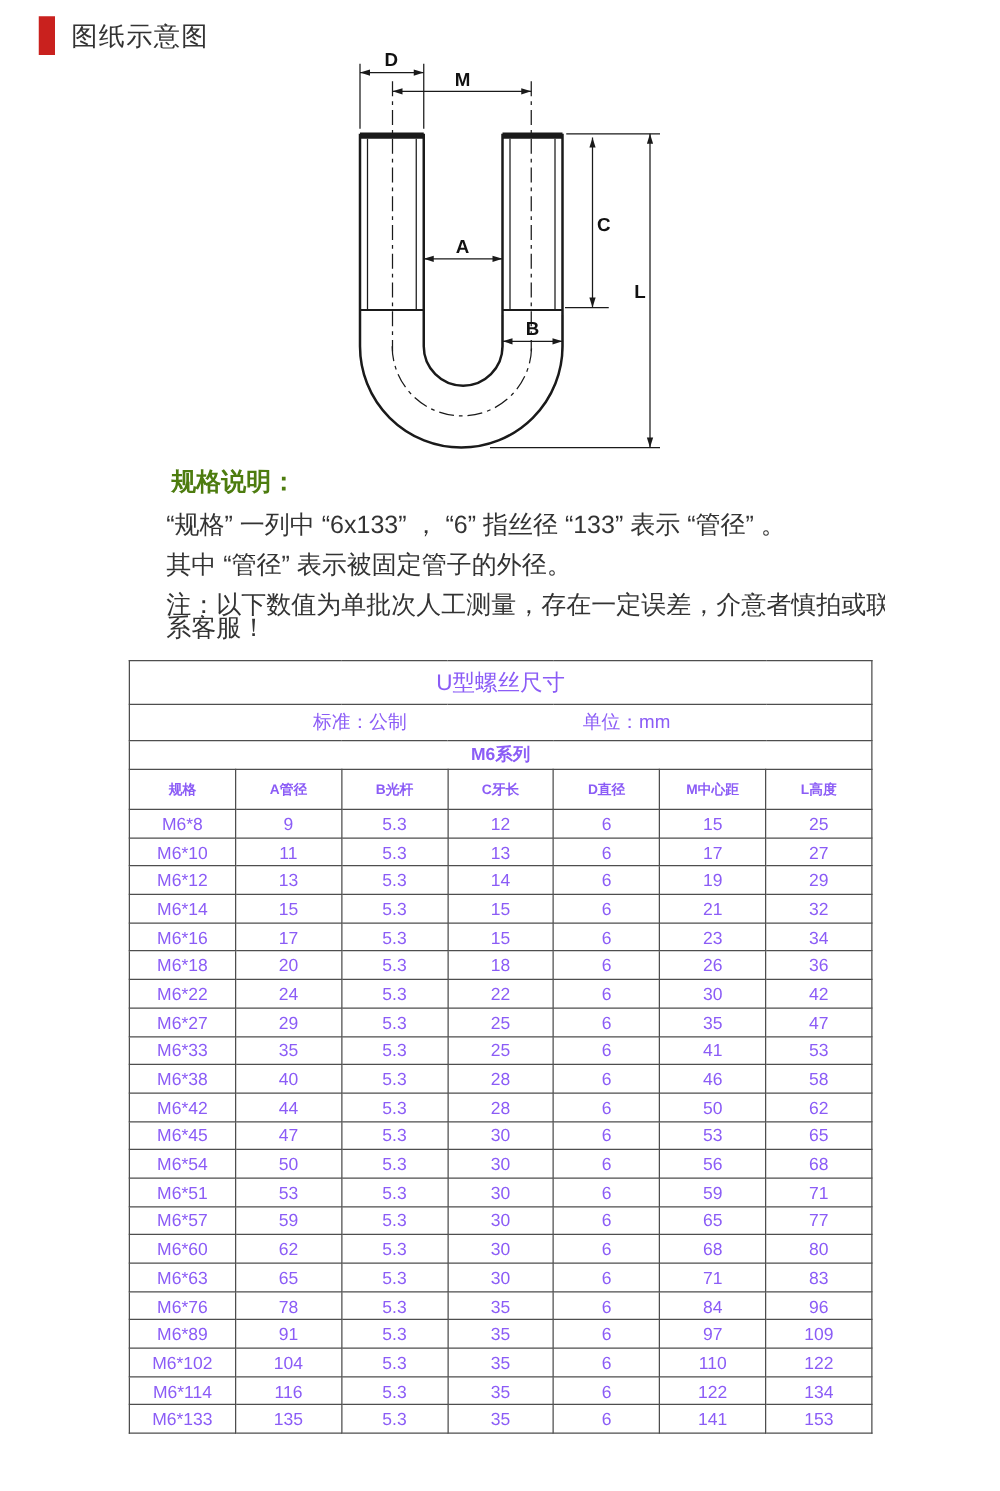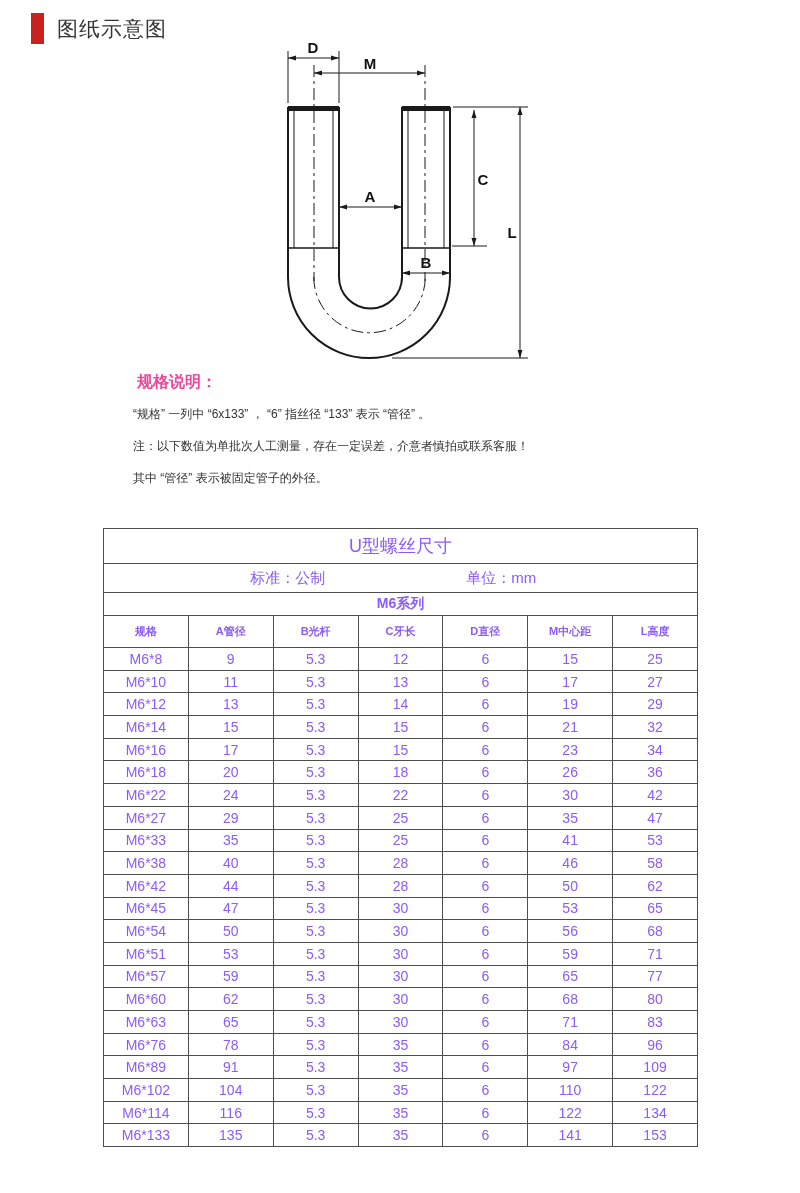--- a/index.html
+++ b/index.html
@@ -8,22 +8,22 @@
     font-family:"Liberation Sans","DejaVu Sans",sans-serif;
   }
   
   .section-header{position:absolute;left:31px;top:13px;display:flex;align-items:center;}
   .accent-bar{width:13px;height:31px;background:#c9211e;flex:0 0 auto;}
   .section-title{margin:0 0 0 13px;font-size:21px;font-weight:400;color:#333;letter-spacing:1px;}
   
   .drawing{position:absolute;left:240px;top:25px;width:330px;height:350px;}
   
   .spec{position:absolute;left:133px;top:372px;width:580px;}
-  .spec h2{margin:0 0 12px 4px;font-size:16px;font-weight:bold;color:#ec4899;}
-  .spec p{margin:0 0 13px 0;font-size:12px;line-height:19px;color:#333;}
+  .spec h2{margin:0 0 12px 4px;font-size:20px;font-weight:bold;color:#4d7c0f;}
+  .spec p{margin:0 0 13px 0;font-size:20px;line-height:19px;color:#333;}
   
   .size-table{
     position:absolute;left:103px;top:528px;width:595px;
     border-collapse:collapse;table-layout:fixed;color:#8b5cf6;
   }
   .size-table th,.size-table td{
     border:1px solid #4e4e4e;text-align:center;vertical-align:middle;
     padding:0;font-weight:400;overflow:hidden;white-space:nowrap;
   }
   .row-title th{height:34px;font-size:18px;}
@@ -105,22 +105,22 @@
       <text x="130" y="177">A</text>
       <text x="243" y="160">C</text>
       <text x="272" y="213">L</text>
       <text x="186" y="243">B</text>
     </g>
   </svg>
 
   <div class="spec">
     <h2>规格说明：</h2>
     <p>“规格” 一列中 “6x133” ， “6” 指丝径 “133” 表示 “管径” 。</p>
+    <p>其中 “管径” 表示被固定管子的外径。</p>
     <p>注：以下数值为单批次人工测量，存在一定误差，介意者慎拍或联系客服！</p>
-    <p>其中 “管径” 表示被固定管子的外径。</p>
   </div>
 
   <table class="size-table">
     <colgroup>
       <col>
         <col>
         <col>
         <col>
         <col>
         <col>

